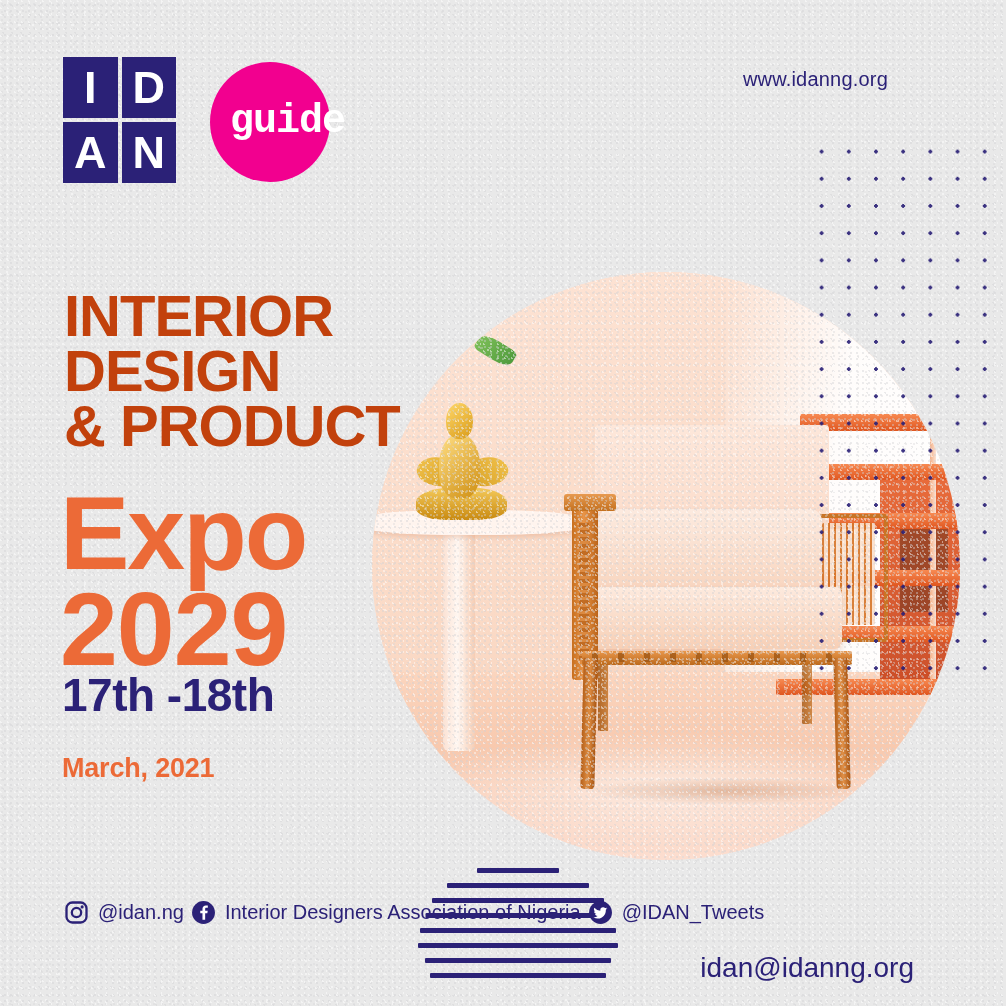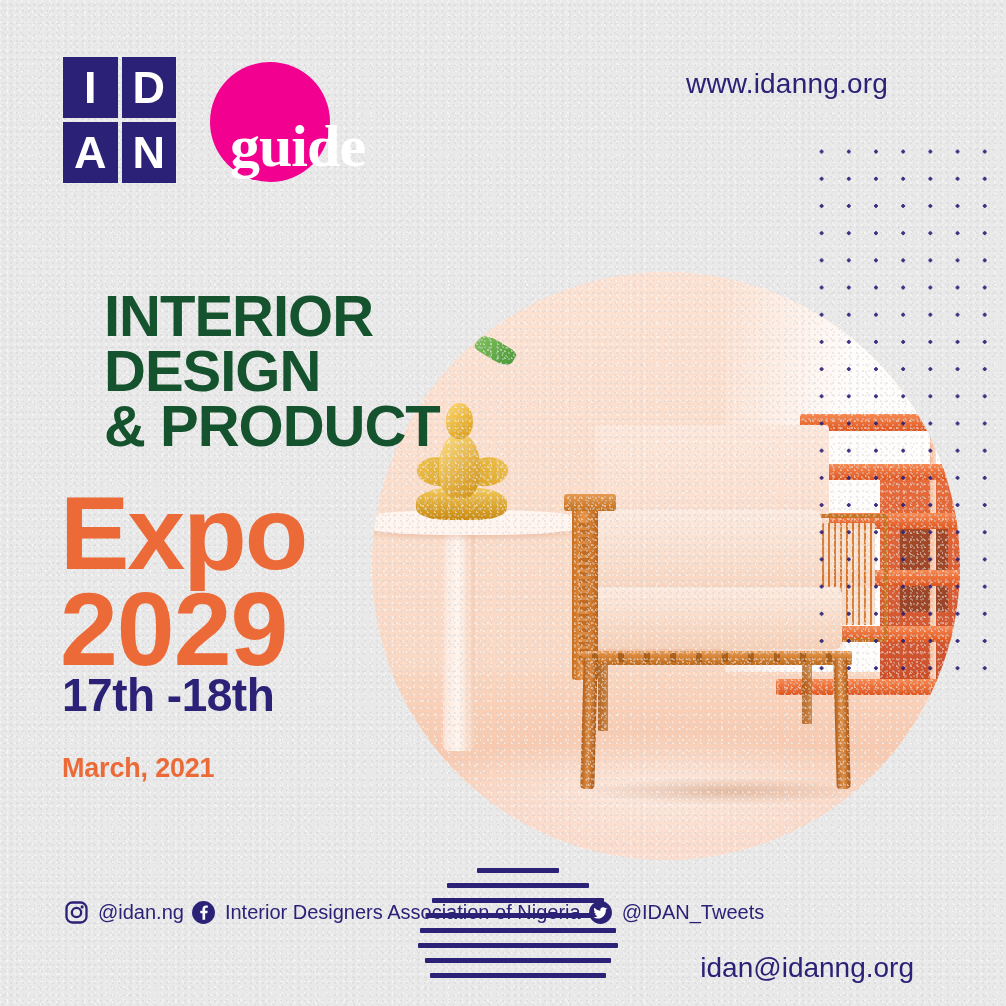--- a/index.html
+++ b/index.html
@@ -60,34 +60,33 @@
   .guide-circle{
     position:absolute;inset:0;
     border-radius:50%;
     background:#f2008f;
   }
   .guide-word{
     position:absolute;
     left:20px;top:50%;
     transform:translateY(-50%);
     color:#ffffff;
-    font-size:60px;
+    font-size:40px;
     font-weight:600;
     letter-spacing:-1px;
     line-height:1;
     white-space:nowrap;
-    font-family:Liberation Serif, serif;
-    margin-top:24px;
+    font-family:Liberation Mono, monospace;
   }
 
   
   .website{
     position:absolute;right:118px;top:68px;
     color:#2b2177;
-    font-size:28px;
+    font-size:20px;
     font-weight:400;
     letter-spacing:.2px;
     z-index:6;
   }
 
   
   .dot-grid{
     position:absolute;
     left:800px;top:130px;
     width:206px;height:560px;
@@ -281,28 +280,27 @@
     opacity:.92;
   }
   .shelf-dark{
     position:absolute;right:12%;top:44%;width:24%;height:24%;
     background:#7e3a22;opacity:.65;
   }
 
   
   .headline{
     position:absolute;left:64px;top:288px;
-    color:#14532d;
+    color:#c2410c;
     font-size:58px;
     font-weight:700;
     line-height:.95;
     letter-spacing:-1px;
     z-index:6;
     text-transform:uppercase;
-    margin-left:40px;
   }
   .headline span{display:block;}
 
   
   .expo-word{
     position:absolute;left:60px;top:486px;
     color:#ec6a37;
     font-size:104px;
     font-weight:700;
     line-height:.92;

